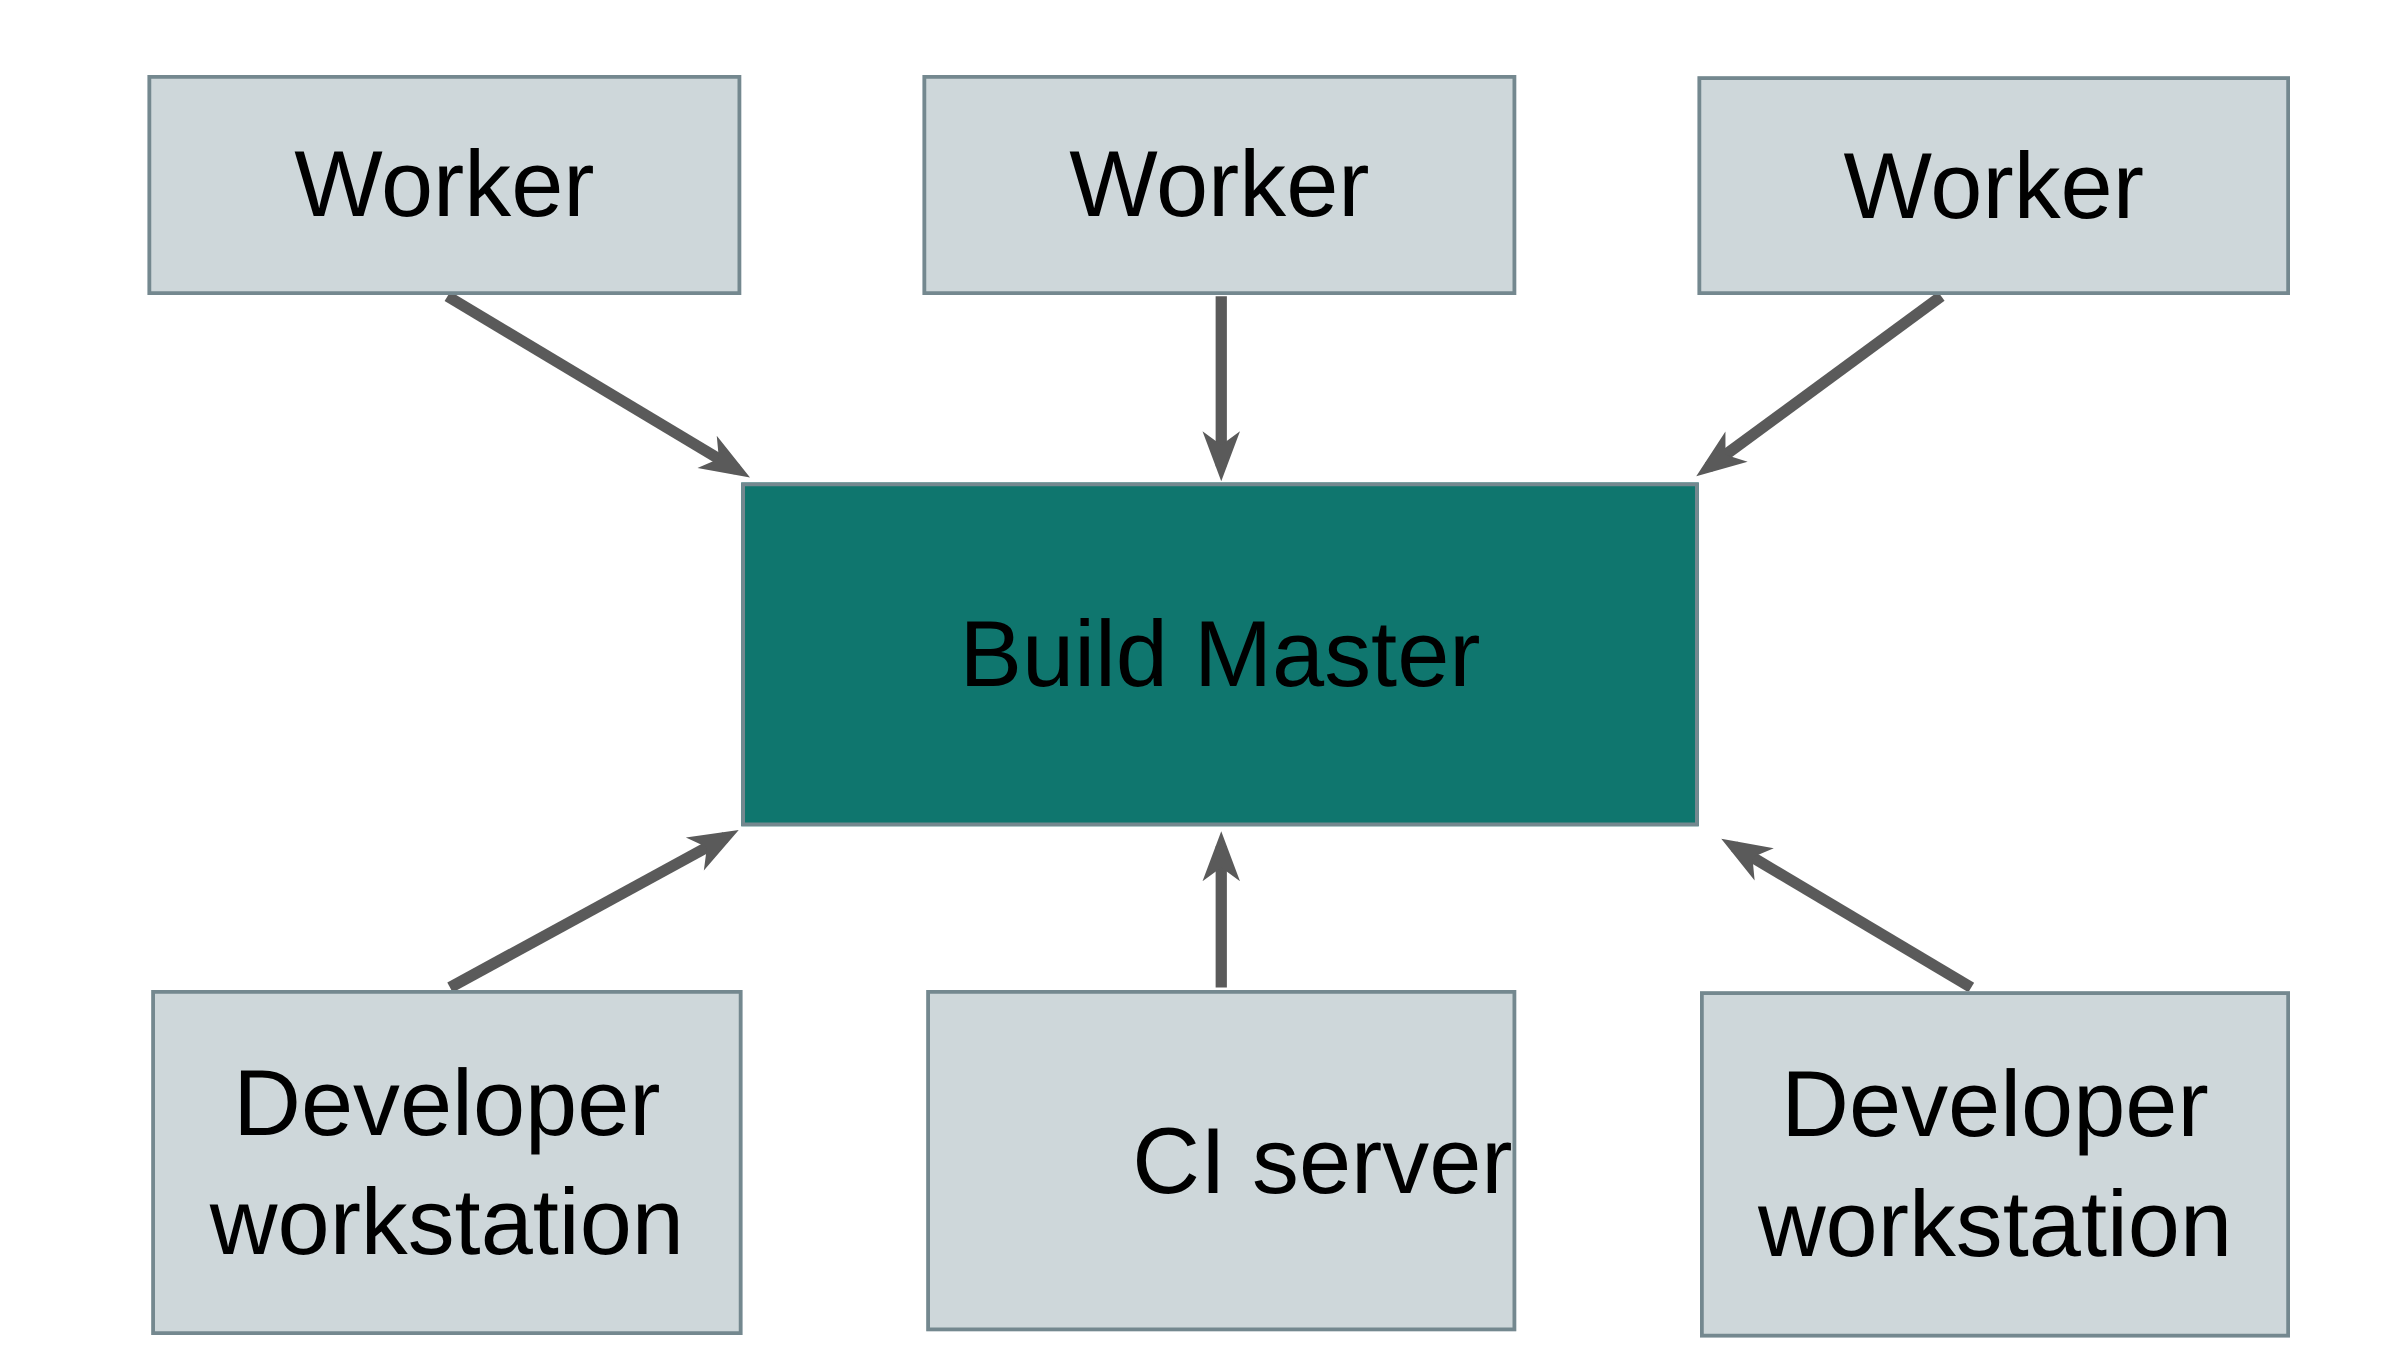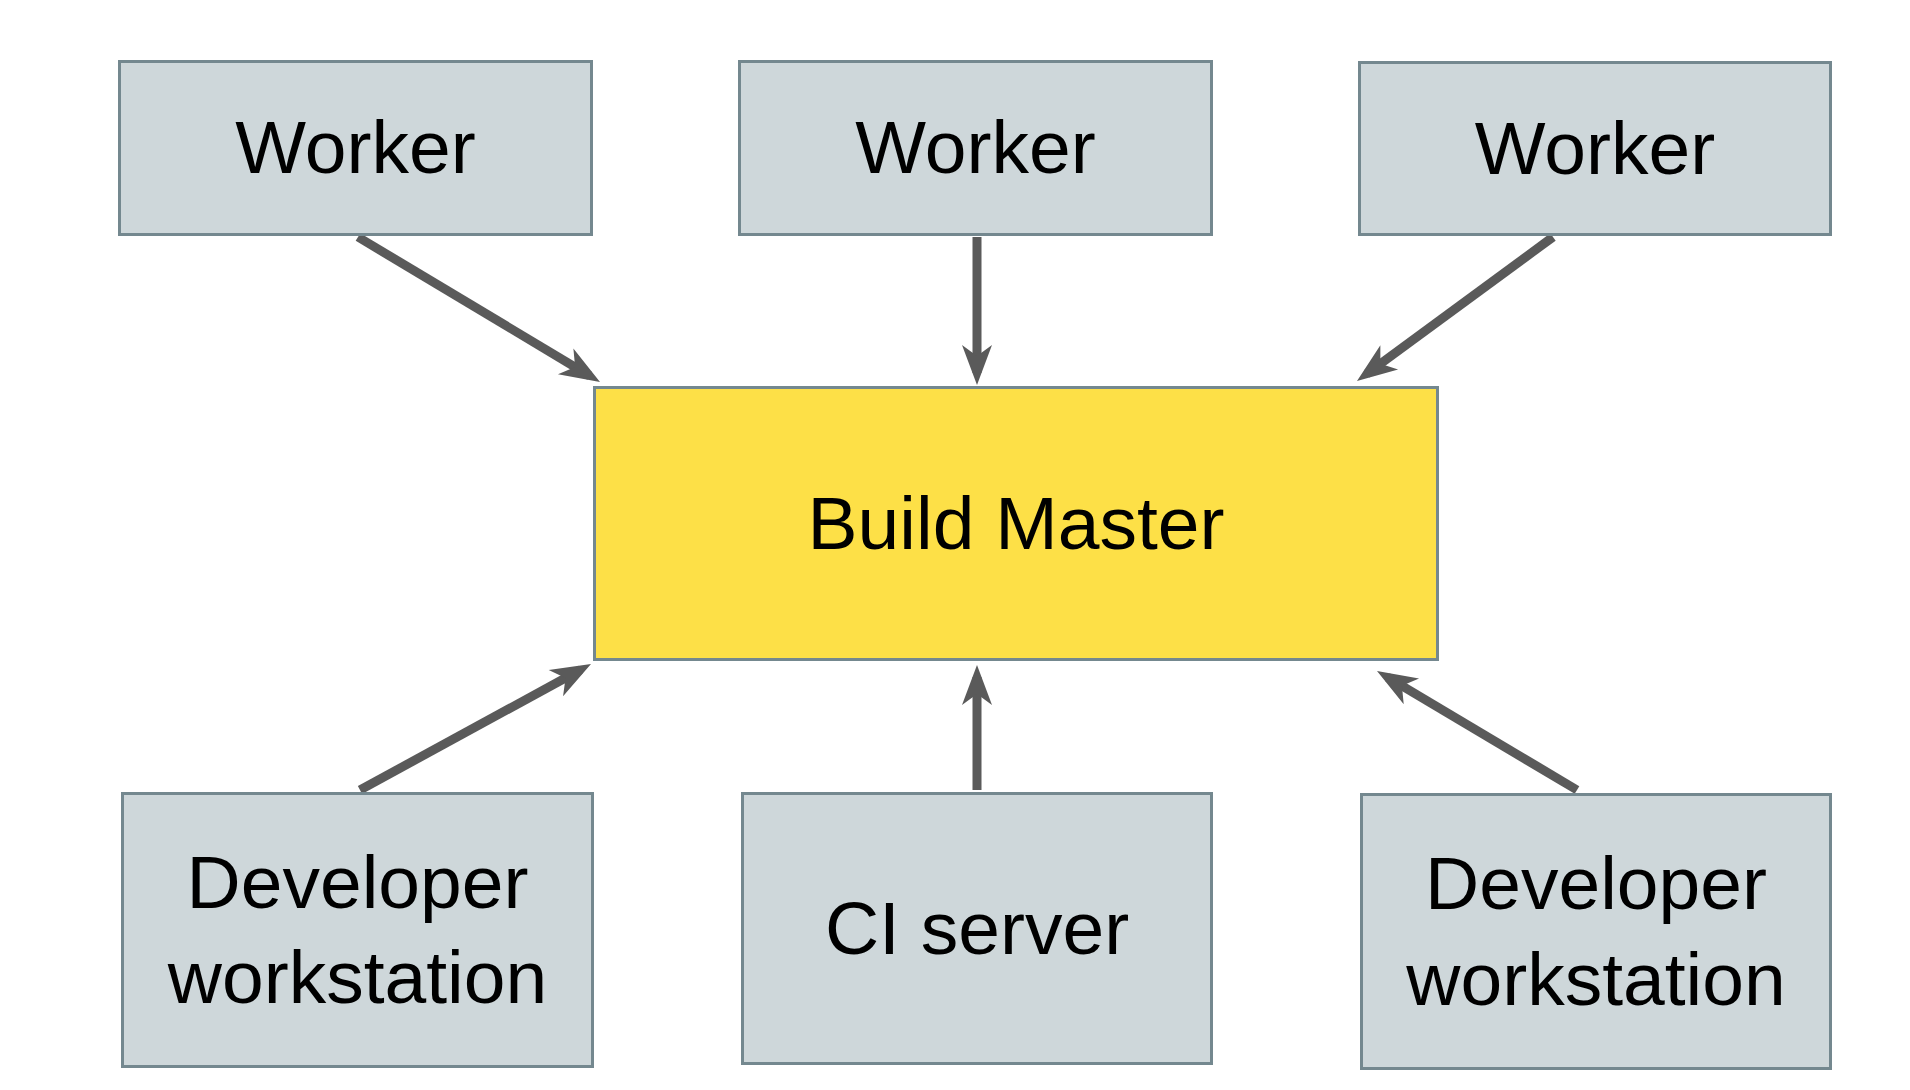--- a/index.html
+++ b/index.html
@@ -53,28 +53,28 @@
   <div id="nodes">
       <div class="node" style="left: 118px; top: 42px; width: 475px; height: 176px; background: rgb(206, 215, 218); border: 3px solid rgb(116, 136, 143);">
         <span class="label" style="font-size: 75px; color: rgb(0, 0, 0);">Worker</span>
       </div>
       <div class="node" style="left: 738px; top: 42px; width: 475px; height: 176px; background: rgb(206, 215, 218); border: 3px solid rgb(116, 136, 143);">
         <span class="label" style="font-size: 75px; color: rgb(0, 0, 0);">Worker</span>
       </div>
       <div class="node" style="left: 1358px; top: 43px; width: 474px; height: 175px; background: rgb(206, 215, 218); border: 3px solid rgb(116, 136, 143);">
         <span class="label" style="font-size: 75px; color: rgb(0, 0, 0);">Worker</span>
       </div>
-      <div class="node" style="left: 593px; top: 368px; width: 846px; height: 275px; background: #fde047; border: 3px solid rgb(116, 136, 143);">
+      <div class="node" style="left: 593px; top: 368px; width: 766px; height: 275px; background: #0f766e; border: 3px solid rgb(116, 136, 143);">
         <span class="label" style="font-size: 75px; color: rgb(0, 0, 0);">Build Master</span>
       </div>
       <div class="node" style="left: 121px; top: 774px; width: 473px; height: 276px; background: rgb(206, 215, 218); border: 3px solid rgb(116, 136, 143);">
         <span class="label" style="font-size: 75px; color: rgb(0, 0, 0);">Developer
 workstation</span>
       </div>
-      <div class="node" style="left: 741px; top: 774px; width: 472px; height: 273px; background: rgb(206, 215, 218); border: 3px solid rgb(116, 136, 143);">
+      <div class="node" style="left: 741px; top: 774px; width: 472px; height: 273px; background: rgb(206, 215, 218); border: 3px solid rgb(116, 136, 143); justify-content: flex-end;">
         <span class="label" style="font-size: 75px; color: rgb(0, 0, 0);">CI server</span>
       </div>
       <div class="node" style="left: 1360px; top: 775px; width: 472px; height: 277px; background: rgb(206, 215, 218); border: 3px solid rgb(116, 136, 143);">
         <span class="label" style="font-size: 75px; color: rgb(0, 0, 0);">Developer
 workstation</span>
       </div>
     </div>
 </div>
 
 </body></html>

